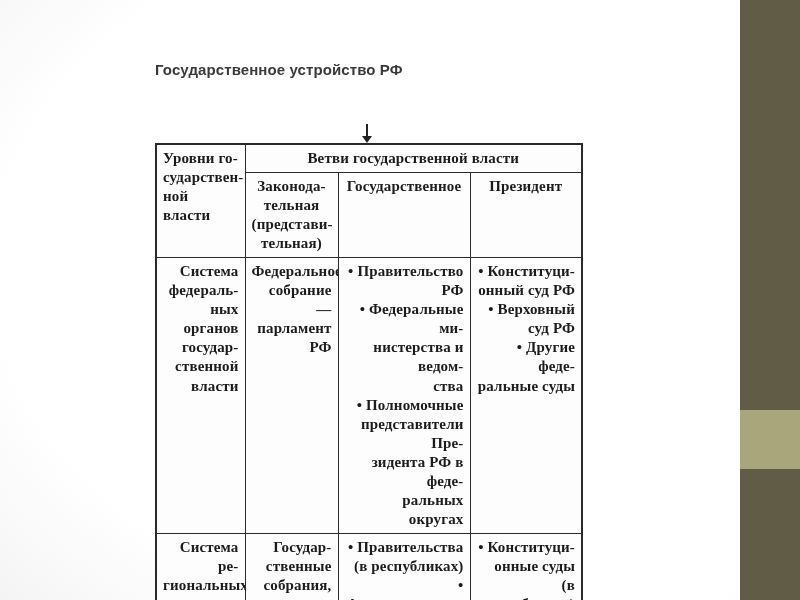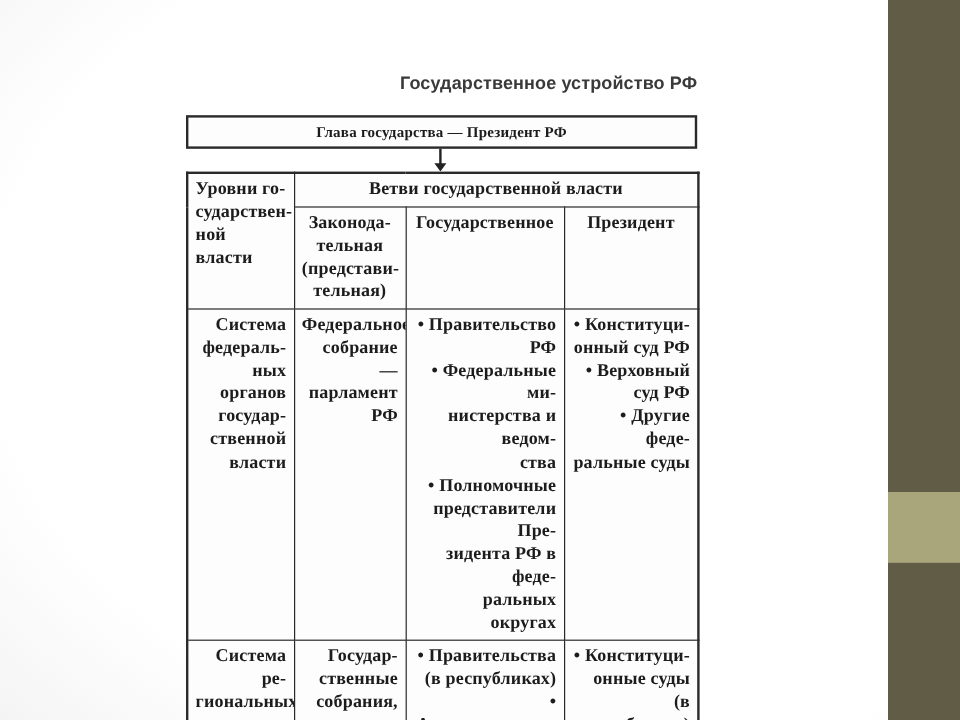--- a/index.html
+++ b/index.html
@@ -25,21 +25,21 @@
     left: 0; top: 410px;
     width: 100%; height: 59px;
     background: #a8a67a;
   }
 
   
   .slide-title {
     position: absolute;
     left: 155px; top: 61px;
     width: 426px;
-    text-align: right;
+    text-align: left;
     font-family: "Liberation Sans", sans-serif;
     font-weight: bold;
     font-size: 15px;
     color: #3a3a3a;
     letter-spacing: 0.1px;
   }
 
   
   .head-box {
     position: absolute;
@@ -123,23 +123,20 @@
 <body>
 
 <div class="stage">
 
   <div class="accent-bar">
     <div class="accent-block"></div>
   </div>
 
   <div class="slide-title">Государственное устройство РФ</div>
 
-  <div class="head-box">
-    <span class="head-box-label">Глава государства — Президент РФ</span>
-  </div>
 
   <div class="arrow-stem"></div>
   <div class="arrow-head"></div>
 
   <table class="gov">
     <colgroup>
       <col style="width:89px">
       <col style="width:93px">
       <col style="width:132px">
       <col style="width:112px">

